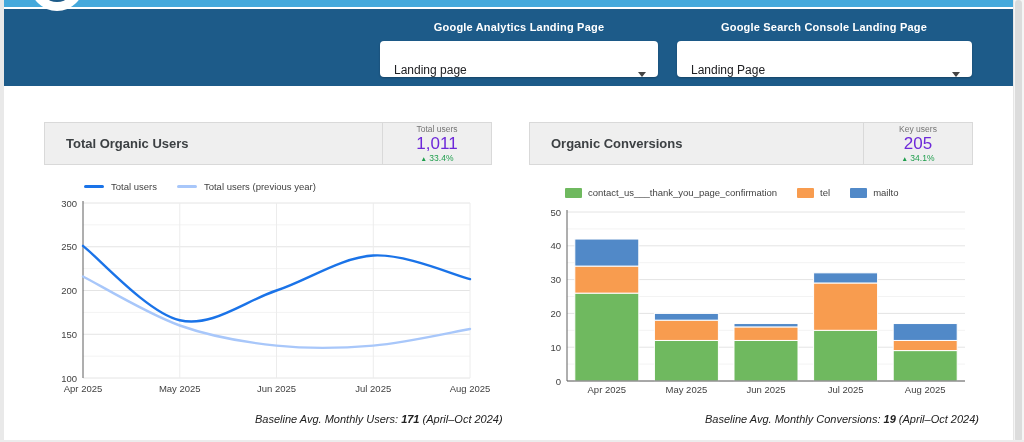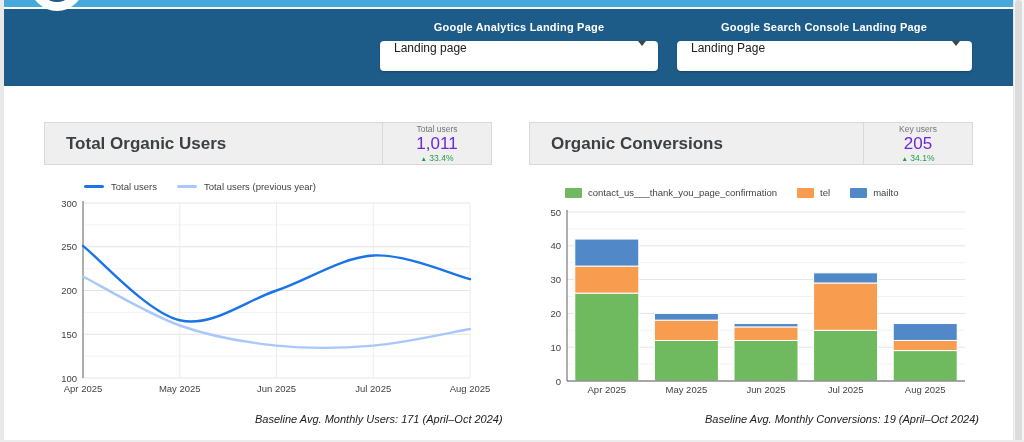--- a/index.html
+++ b/index.html
@@ -12,48 +12,48 @@
   .right-strip { left:1013px; top:0; width:11px; height:442px; background:#f5f5f5; border-left:1px solid #e6e6e6; }
   .scroll-thumb{ left:1015px; top:0; width:7px; height:442px; background:#dcdcdc; border-radius:4px; }
   .bottom-strip{ left:0; top:440px; width:1024px; height:2px; background:#ececec; }
 
   
   .brand-stripe { left:4px; top:0; width:1009px; height:7px; background:#45a9dc; }
   .header-bar   { left:4px; top:9px; width:1009px; height:77px; background:#1d5b89; }
   .logo { left:25px; top:0; width:66px; height:16px; z-index:5; }
   .hdr-label { position:absolute; top:12px; transform:translateX(-50%); color:#ffffff;
                font-size:11px; font-weight:bold; white-space:nowrap; letter-spacing:.2px; }
-  .dropdown { position:absolute; top:32px; height:30px; background:#ffffff; border-radius:4px;
-              box-shadow:0 1px 2px rgba(0,0,0,.25); display:flex; align-items:flex-start; cursor:pointer; }
+  .dropdown { position:absolute; top:32px; height:36px; background:#ffffff; border-radius:4px;
+              box-shadow:0 1px 2px rgba(0,0,0,.25); display:flex; align-items:flex-end; cursor:pointer; }
   .dropdown .val { font-size:12px; color:#202124; padding-left:14px; flex:1; }
   .caret { width:0; height:0; border-left:4px solid transparent; border-right:4px solid transparent;
            border-top:5px solid #444; margin-right:12px; }
 
   
   .card { position:absolute; top:122px; height:43px; background:#efefef; border:1px solid #d9d9d9;
           box-sizing:border-box; }
   .card-title { position:absolute; left:21px; top:0; height:100%; display:flex; align-items:center;
-                font-size:17px; font-weight:bold; color:#3c4043; }
+                font-size:13px; font-weight:bold; color:#3c4043; }
   .metric { position:absolute; right:0; top:0; bottom:0; width:108px; border-left:1px solid #d9d9d9;
             display:flex; flex-direction:column; align-items:center; justify-content:center; }
   .metric-label { font-size:8.5px; color:#757575; line-height:10px; }
   .metric-value { font-size:17px; color:#6d28d9; line-height:19px; }
   .metric-delta { font-size:8.5px; line-height:10px; }
   .metric-delta .arr { font-size:6.5px; }
 
   
   .legend { position:absolute; display:flex; align-items:center; }
   .legend .item { display:flex; align-items:center; margin-right:20px; }
   .legend .txt { font-size:9.5px; color:#424242; white-space:nowrap; }
   .sw-line { display:inline-block; width:20px; height:3px; border-radius:2px; margin-right:7px; }
   .sw-box  { display:inline-block; width:17px; height:10px; border-radius:1px; margin-right:6px; }
 
   .chart-svg { position:absolute; }
   .footnote { position:absolute; top:413px; font-size:11px; font-style:italic; color:#212121; white-space:nowrap; }
-  .footnote b { font-weight:normal; }
+  .footnote b { font-weight:bold; }
   svg text { font-family:"Liberation Sans", sans-serif; font-size:9.5px; fill:#424242; }
 </style>
 </head>
 <body>
 
 <div id="app">
 
   <div class="abs left-strip"></div>
   <div class="abs brand-stripe" style="background: rgb(69, 169, 220);"></div>
   <div class="abs header-bar" style="background: rgb(29, 91, 137);">

